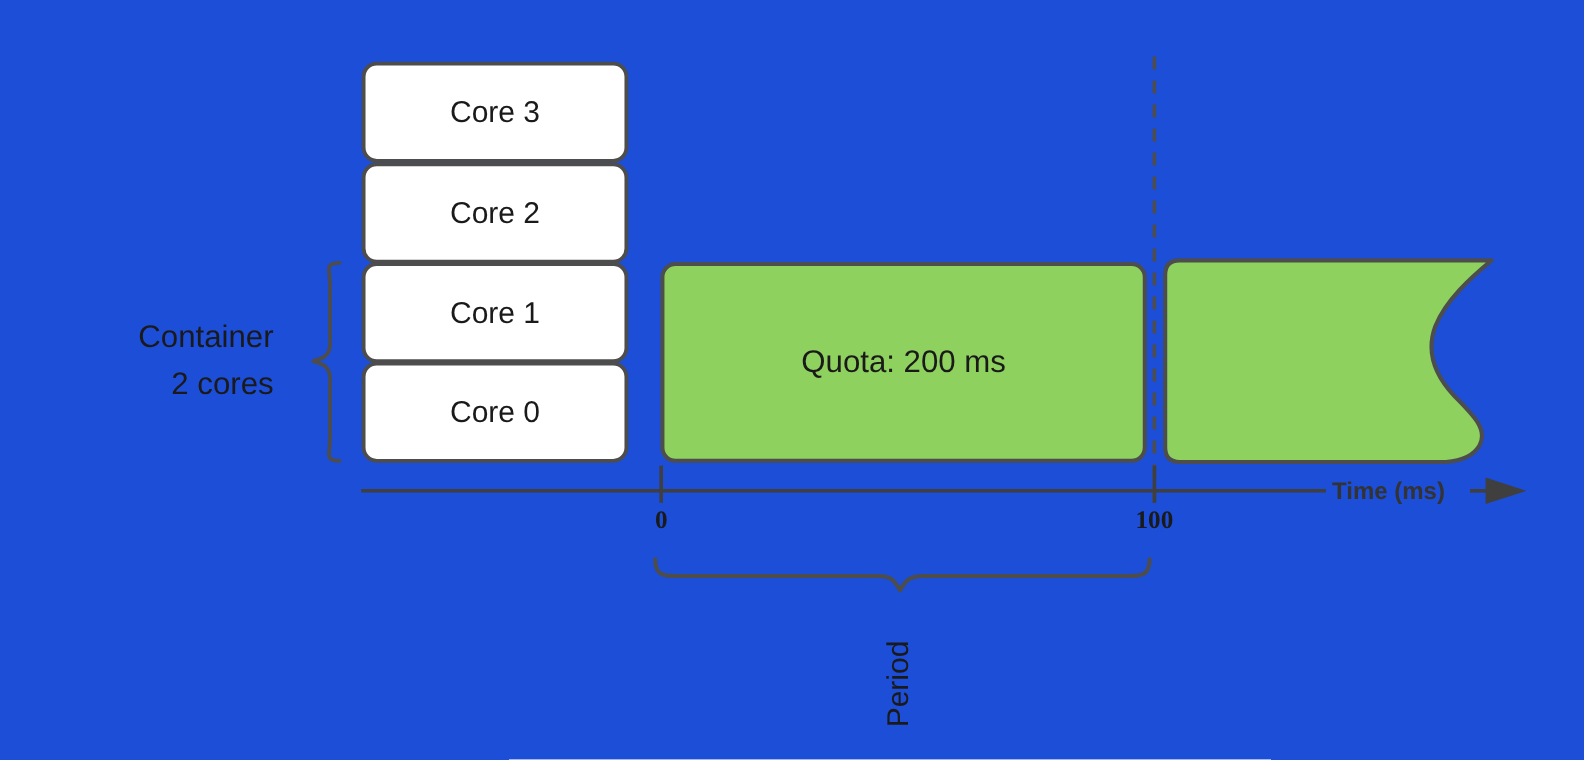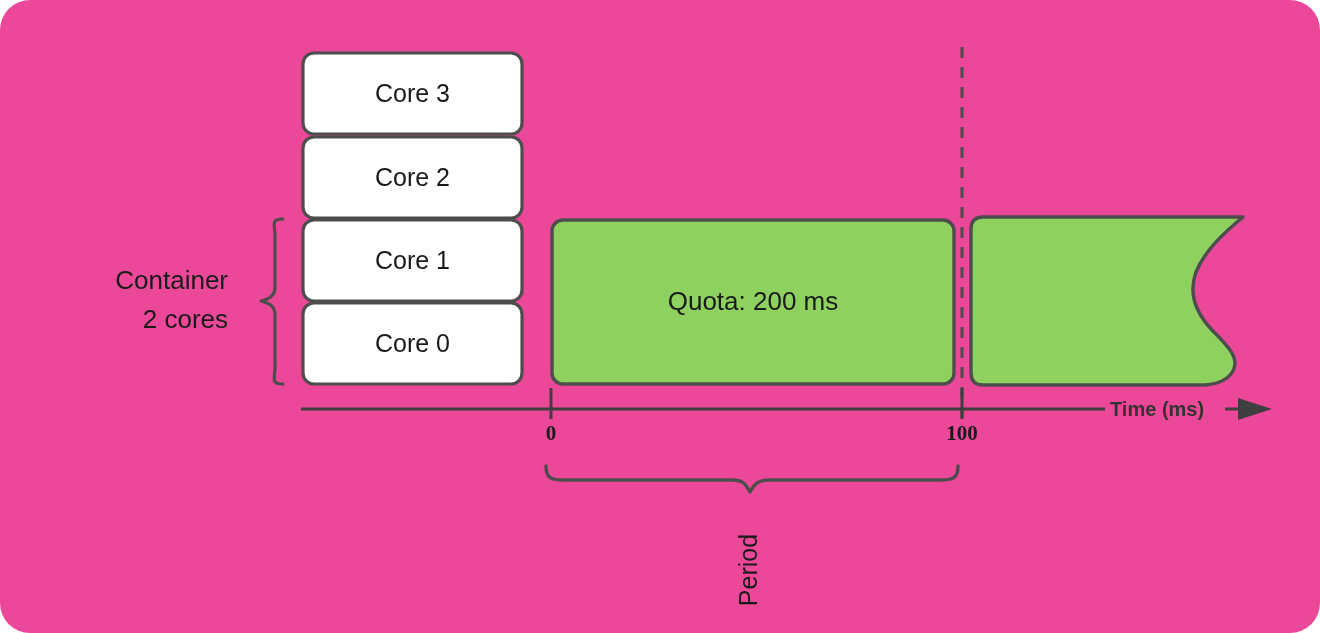--- a/index.html
+++ b/index.html
@@ -7,23 +7,22 @@
     padding: 0;
     background: #ffffff;
   }
   body {
     font-family: "Liberation Sans", sans-serif;
   }
   #canvas {
     position: relative;
     width: 1320px;
     height: 633px;
-    background: #ec4899;
+    background: #1d4ed8;
     overflow: hidden;
-    border-radius: 30px;
   }
   #diagram-svg {
     position: absolute;
     left: 0;
     top: 0;
     width: 1320px;
     height: 633px;
   }
   .core-label {
     font-family: "Liberation Sans", sans-serif;

